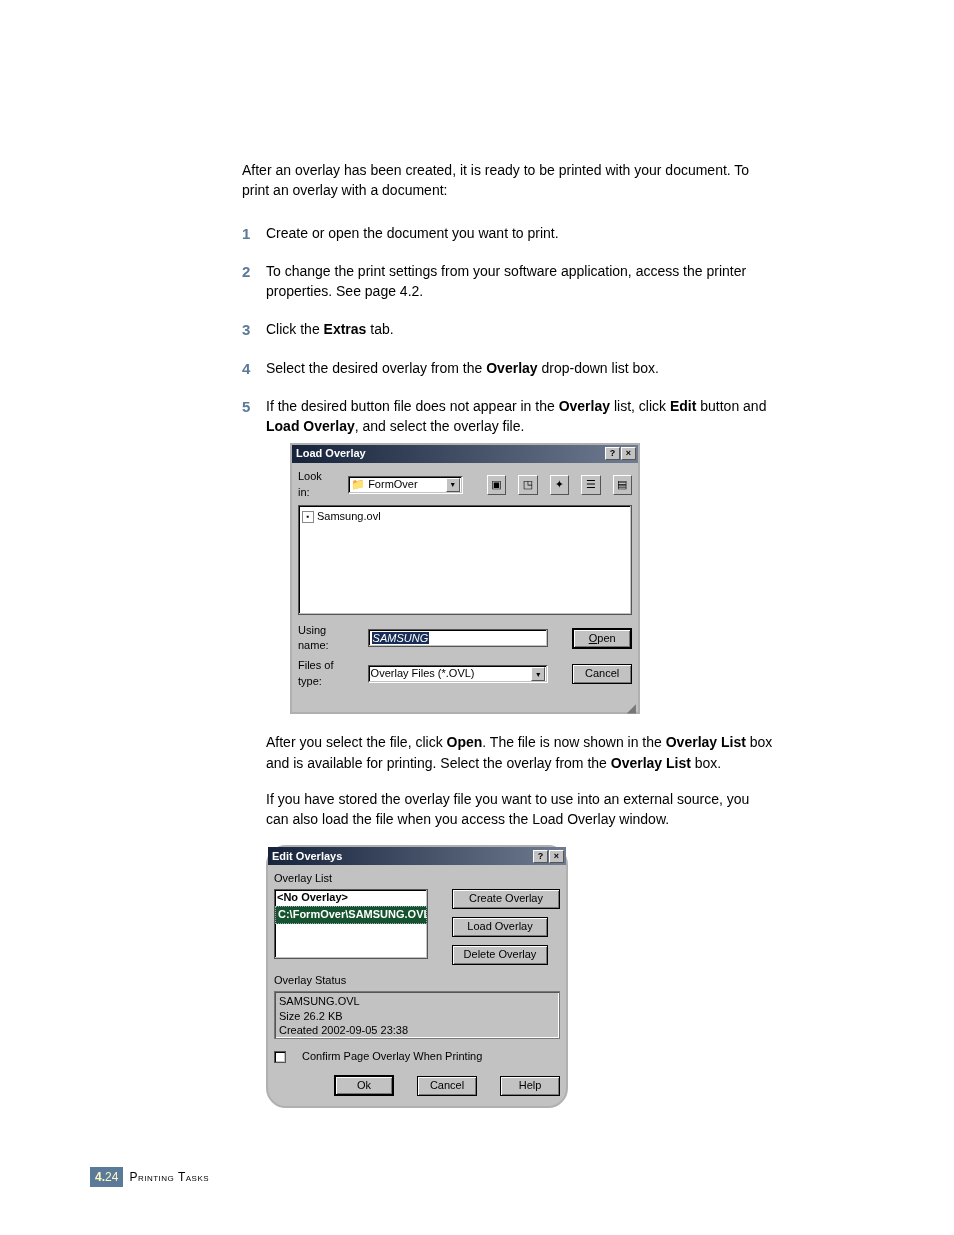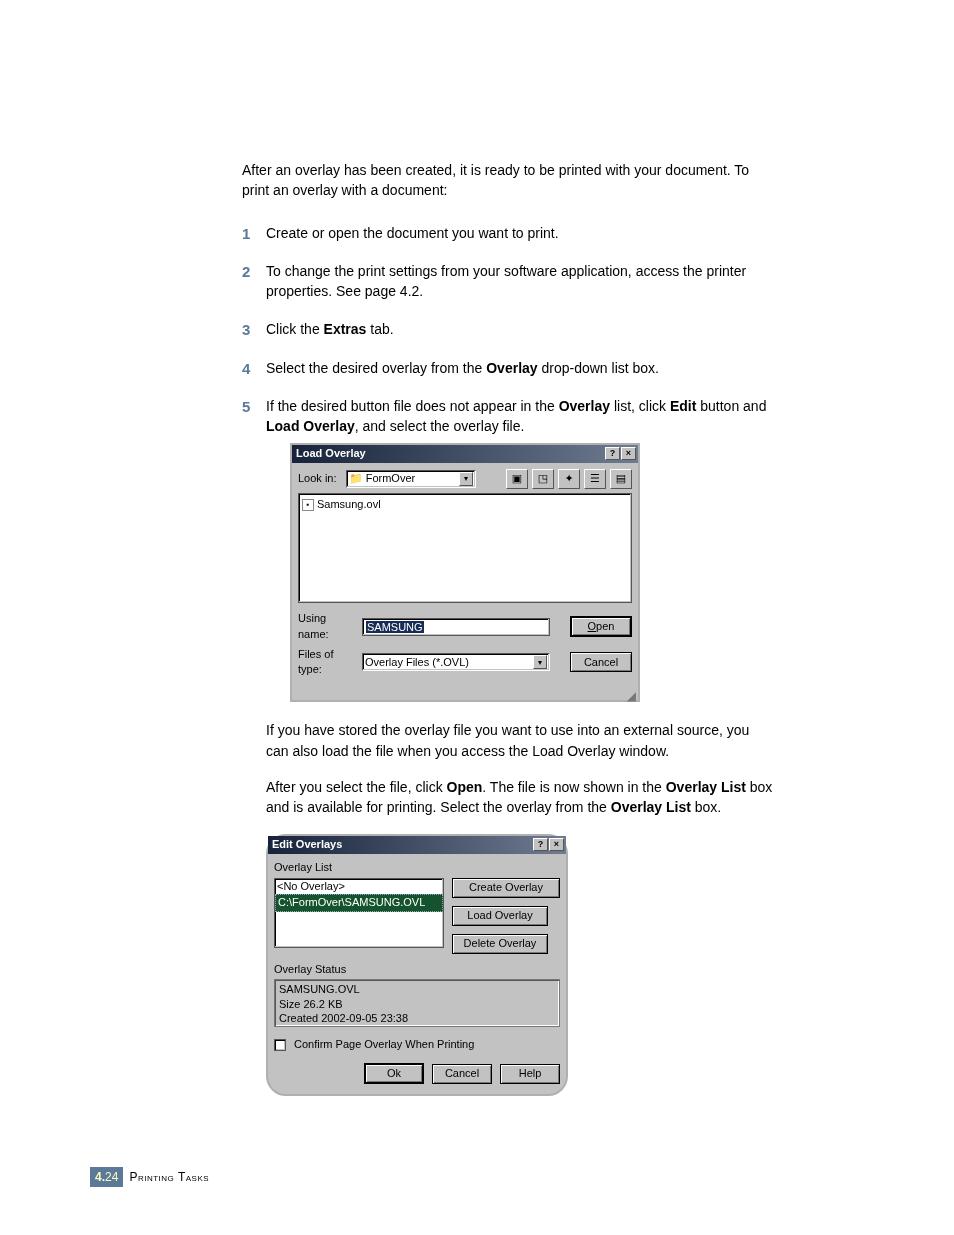--- a/index.html
+++ b/index.html
@@ -71,21 +71,21 @@
     .tbtn {
       width: 15px; height: 13px;
       background: #c2c2c2;
       border: 1px solid #fff;
       border-right-color: #555; border-bottom-color: #555;
       margin-left: 1px;
       display: flex; align-items: center; justify-content: center;
       color: #000; font-size: 9px; font-weight: bold;
     }
     .dlg-body { padding: 6px; }
-    .row { display: flex; align-items: center; margin-bottom: 4px; gap: 4px; }
+    .row { display: flex; align-items: center; margin-bottom: 4px; gap: 12px; }
     .lbl { font-size: 11px; }
     .dd {
       display: flex; align-items: center;
       background: #fff;
       border: 1px solid #555;
       border-top-color: #555; border-left-color:#555;
       border-right-color:#fff; border-bottom-color:#fff;
       box-shadow: inset -1px -1px 0 #c2c2c2, inset 1px 1px 0 #000;
       height: 18px;
       padding: 0 2px;
@@ -143,21 +143,21 @@
       color:#777; font-size:12px;
     }
     .listbox {
       background:#fff;
       border: 1px solid #555;
       box-shadow: inset -1px -1px 0 #c2c2c2, inset 1px 1px 0 #000;
       height: 70px;
       font-size: 11px;
       overflow:hidden;
     }
-    .listbox .item { padding:0 2px; }
+    .listbox .item { padding:0 2px;font-weight:bold; }
     .listbox .item.hl { background:#14532d; color:#fff; border:1px dotted #9ab; }
     .statbox {
       border: 1px solid #777;
       box-shadow: inset 1px 1px 0 #555, inset -1px -1px 0 #fff;
       padding: 2px 4px;
       font-size: 11px;
       background:#c2c2c2;
       line-height:1.3;
       height: 48px;
     }
@@ -240,45 +240,45 @@
             <div class="iconbtn">▤</div>
           </div>
           <div class="filearea">
             <div class="fileitem">
               <span class="fileicon">▪</span>
               <span>Samsung.ovl</span>
             </div>
           </div>
           <div class="row">
             <span class="lbl" style="width:60px;">Using name:</span>
-            <div class="txtin" style="width:188px;">
+            <div class="txtin" style="width:188px;font-style:italic;">
               <span class="sel">SAMSUNG</span>
             </div>
             <div style="flex:1;"></div>
             <div class="btn primary">
                 <span><span class="u">O</span>pen</span>
               </div>
           </div>
           <div class="row">
             <span class="lbl" style="width:60px;">Files of type:</span>
             <div class="dd" style="width:188px;">
               <span>Overlay Files (*.OVL)</span>
               <span class="arrow">▾</span>
             </div>
             <div style="flex:1;"></div>
             <div class="btn">Cancel</div>
           </div>
         </div>
         <div class="resize">◢</div>
       </div>
 
-      <p class="bodytext" style="padding-left:0;">If you have stored the overlay file you want to use into an external source, you can also load the file when you access the Load Overlay window.</p>
       <p class="bodytext" style="padding-left:0;">
         <span>After you select the file, click </span><span class="b">Open</span><span>. The file is now shown in the </span><span class="b">Overlay List</span><span> box and is available for printing. Select the overlay from the </span><span class="b">Overlay List</span><span> box.</span>
       </p>
+      <p class="bodytext" style="padding-left:0;">If you have stored the overlay file you want to use into an external source, you can also load the file when you access the Load Overlay window.</p>
 
       
       <div class="dlg dlg2" style="margin-left:0;border-radius:20px;">
         <div class="titlebar">
           <span>Edit Overlays</span>
           <span class="spacer"></span>
           <span class="tbtn">?</span>
           <span class="tbtn">×</span>
         </div>
         <div class="dlg-body">
@@ -298,21 +298,21 @@
           <div class="lbl" style="margin:8px 0 2px;">Overlay Status</div>
           <div class="statbox">
             <div>SAMSUNG.OVL</div>
             <div>Size 26.2 KB</div>
             <div>Created 2002-09-05 23:38</div>
           </div>
           <div class="row" style="margin-top:10px;">
             <span class="chk"></span>
             <span class="lbl">Confirm Page Overlay When Printing</span>
           </div>
-          <div class="row" style="justify-content:flex-end; margin-top:10px; gap:8px;">
+          <div class="row" style="justify-content:flex-end; margin-top:10px; gap:23px;">
             <div class="btn primary" style="width:60px;">Ok</div>
             <div class="btn" style="width:60px;">Cancel</div>
             <div class="btn" style="width:60px;">Help</div>
           </div>
         </div>
       </div>
     </li>
   </ol>
 </div>
 

